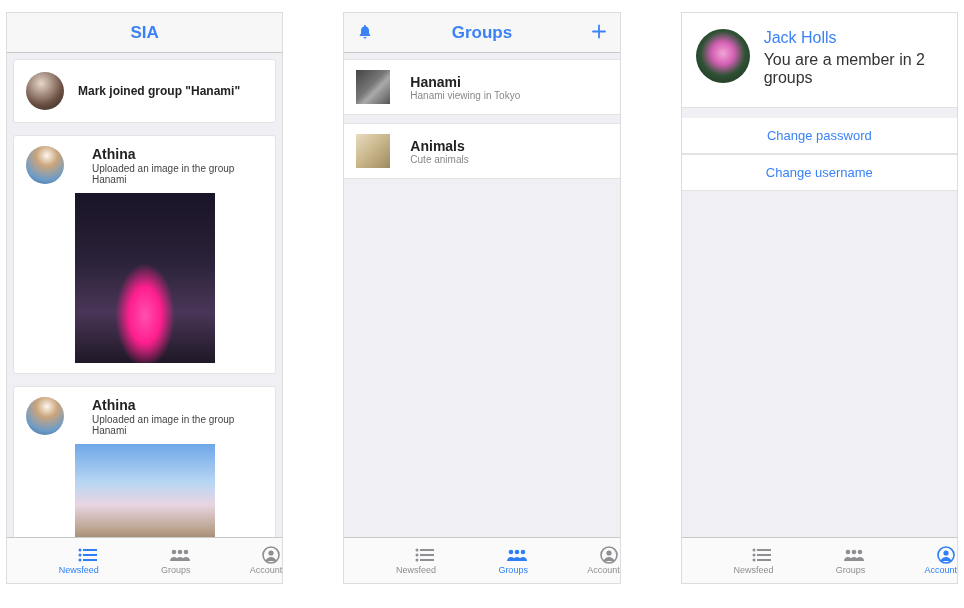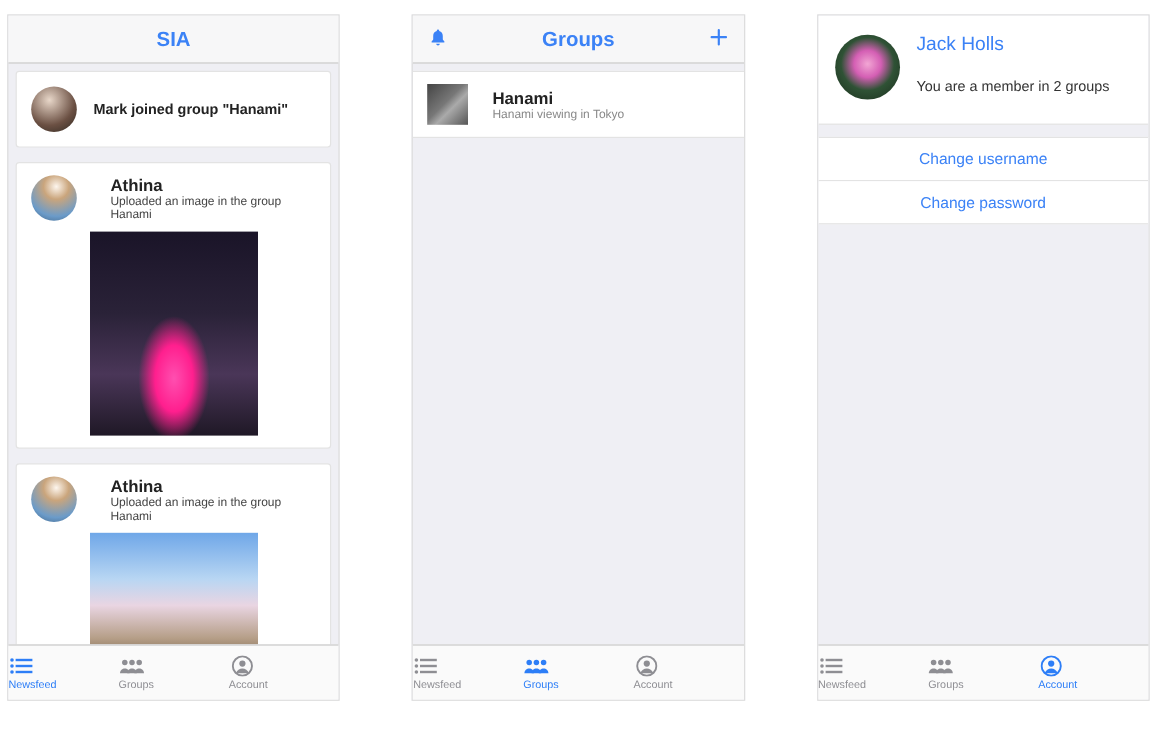--- a/index.html
+++ b/index.html
@@ -109,21 +109,21 @@
       height: 46px;
       background: #fafafa;
       border-top: 1px solid #c8c8c8;
       display: flex;
       flex-shrink: 0;
     }
     .tab {
       flex: 1;
       display: flex;
       flex-direction: column;
-      align-items: flex-start;
+      align-items: flex-end;
       justify-content: center;
       gap: 1px;
       color: #8e8e93;
       font-size: 9px;
     }
     .tab.active { color: #2d7ef7; }
     .tab-icon { width: 22px; height: 18px; display:flex; align-items:center; justify-content:center; }
     .group-row {
       background: #fff;
       border-bottom: 1px solid #e3e3e3;
@@ -154,23 +154,23 @@
       gap: 14px;
       align-items: flex-start;
       border-bottom: 1px solid #e0e0e0;
     }
     .account-name {
       color: #3b82f6;
       font-size: 16px;
       font-weight: 400;
     }
     .account-sub {
-      font-size: 12px;
+      font-size: 16px;
       color: #333;
-      margin-top: 18px;
+      margin-top: 4px;
     }
     .action-row {
       background: #fff;
       border-bottom: 1px solid #e3e3e3;
       padding: 10px;
       text-align: center;
       color: #3b82f6;
       font-size: 13px;
     }
     
@@ -287,20 +287,27 @@
   <div class="content">
     <div class="spacer-top"></div>
     <div class="group-row" style="border-top:1px solid #e3e3e3;">
       <div class="group-thumb thumb-hanami"></div>
       <div>
         <div class="group-name">Hanami</div>
         <div class="group-desc">Hanami viewing in Tokyo</div>
       </div>
     </div>
     <div style="height:8px;"></div>
+    <div class="group-row" style="border-top:1px solid #e3e3e3;">
+      <div class="group-thumb thumb-animals"></div>
+      <div>
+        <div class="group-name">Animals</div>
+        <div class="group-desc">Cute animals</div>
+      </div>
+    </div>
   </div>
   <div class="tabbar">
     <div class="tab">
       <span class="tab-icon">
         <svg width="20" height="14" viewBox="0 0 20 14">
             <g fill="currentColor">
               <circle cx="2" cy="2" r="1.5"></circle>
               <rect x="5" y="1" width="14" height="2"></rect>
               <circle cx="2" cy="7" r="1.5"></circle>
               <rect x="5" y="6" width="14" height="2"></rect>
@@ -344,25 +351,25 @@
 <div class="phone">
   <div class="content" style="background:#efeff4;">
     <div class="account-header">
       <div class="avatar-large av-jack"></div>
       <div>
         <div class="account-name">Jack Holls</div>
         <div class="account-sub">You are a member in 2 groups</div>
       </div>
     </div>
     <div style="height:10px;"></div>
+    <div class="action-row">
+      <span>Change password</span>
+    </div>
     <div class="action-row" style="border-top:1px solid #e3e3e3;">
       <span>Change username</span>
-    </div>
-    <div class="action-row">
-      <span>Change password</span>
     </div>
   </div>
   <div class="tabbar">
     <div class="tab">
       <span class="tab-icon">
         <svg width="20" height="14" viewBox="0 0 20 14">
             <g fill="currentColor">
               <circle cx="2" cy="2" r="1.5"></circle>
               <rect x="5" y="1" width="14" height="2"></rect>
               <circle cx="2" cy="7" r="1.5"></circle>

